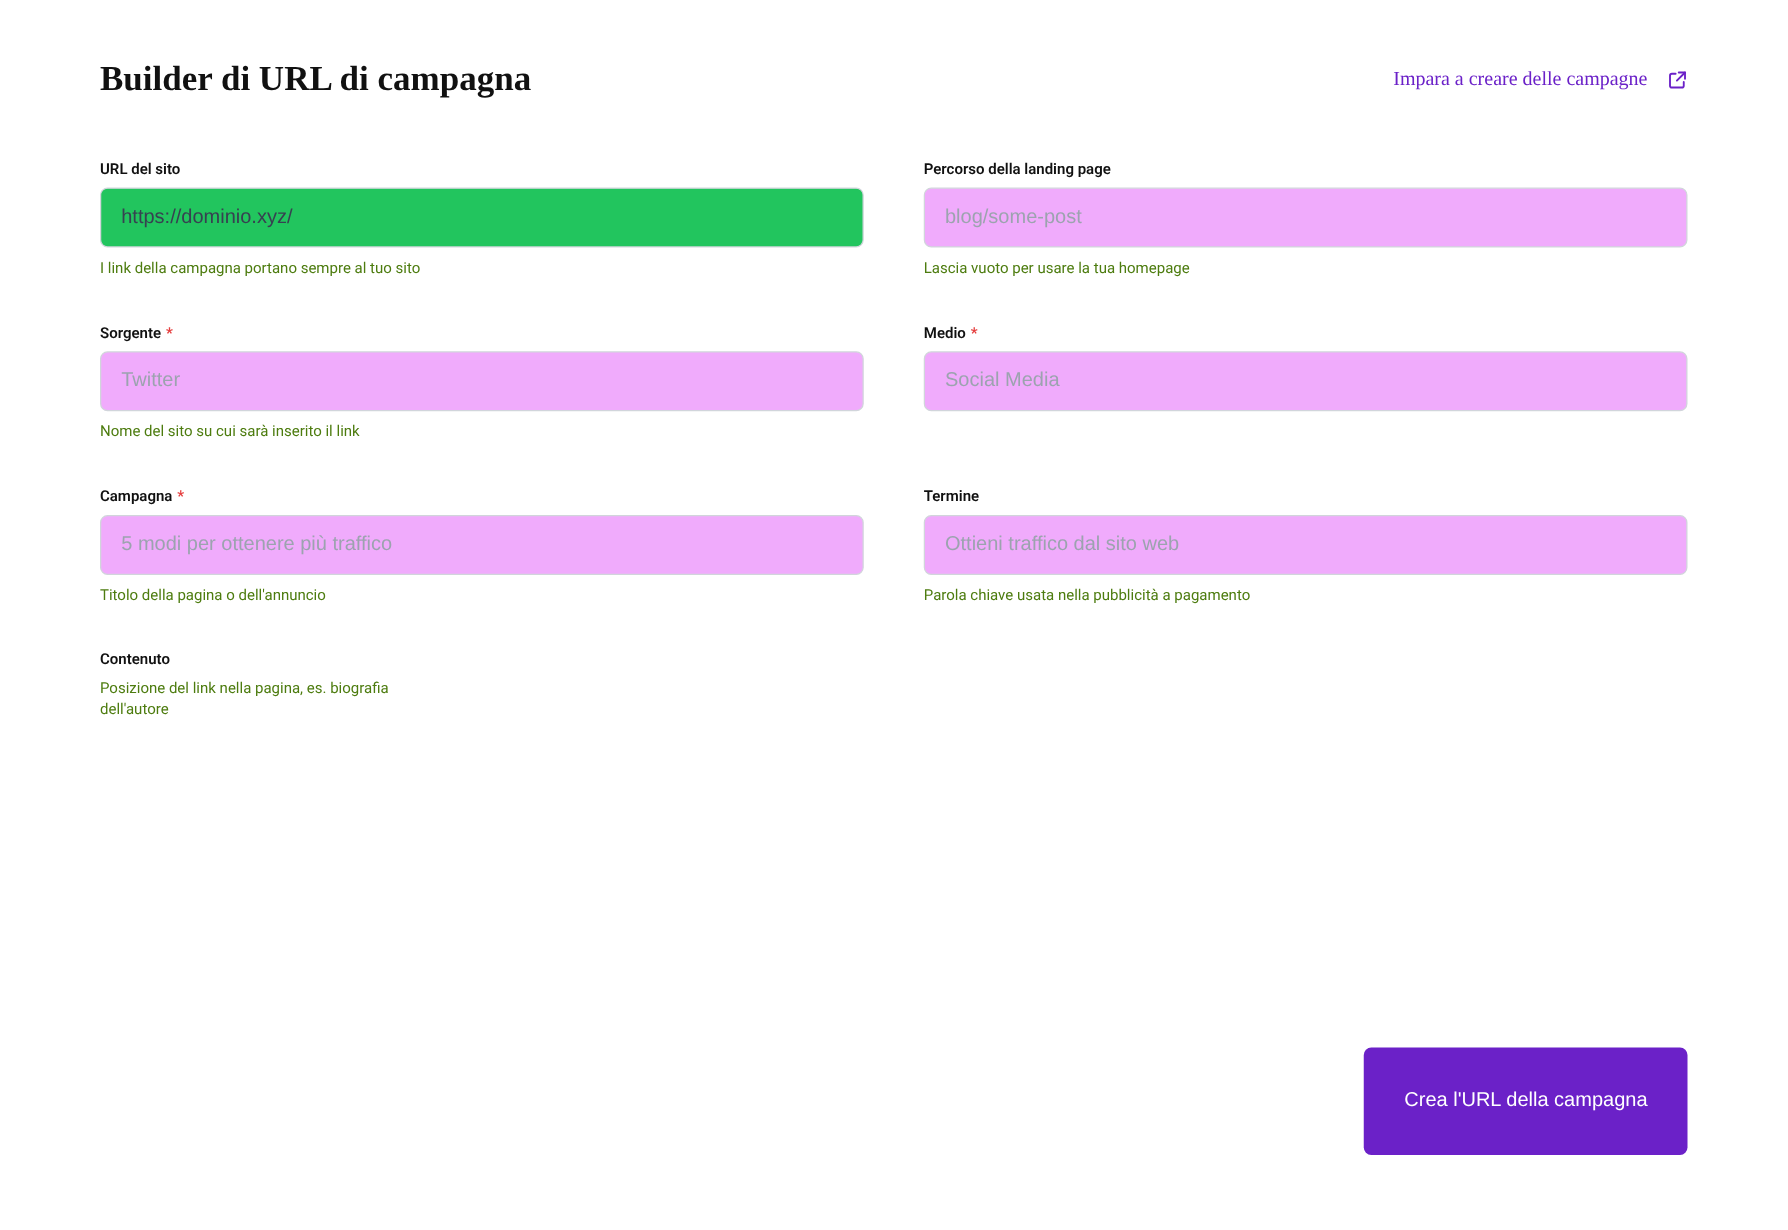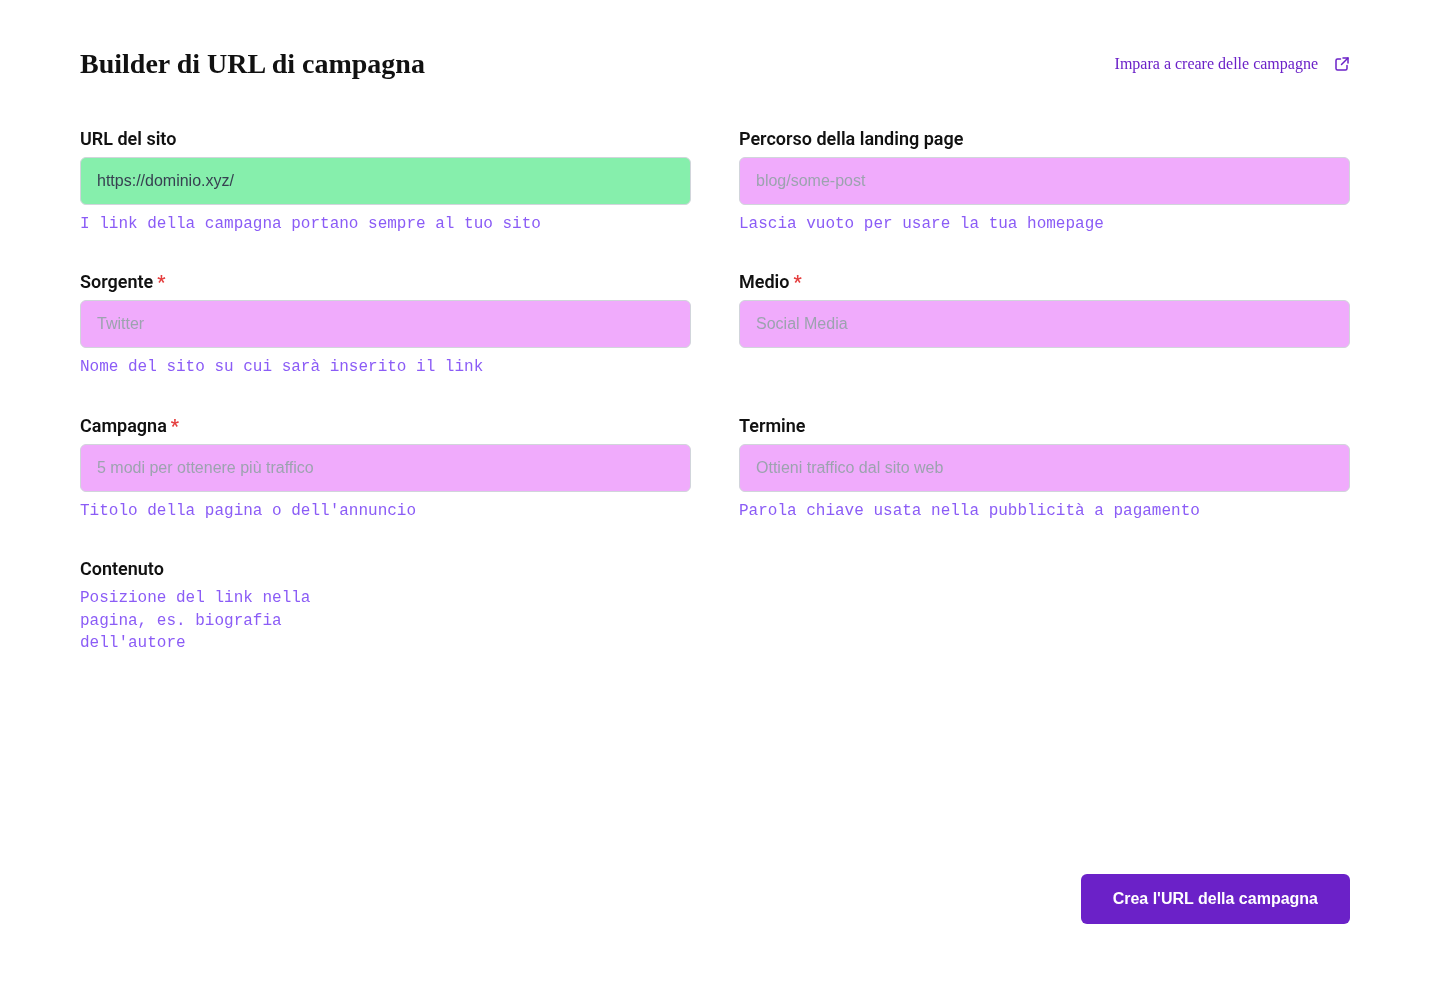--- a/index.html
+++ b/index.html
@@ -69,21 +69,21 @@
       margin-bottom: 36px;
     }
 
     .form-group {
       display: flex;
       flex-direction: column;
       gap: 8px;
     }
 
     .form-label {
-      font-size: 18px;
+      font-size: 12px;
       font-weight: 600;
       color: #111111;
       display: flex;
       align-items: center;
       gap: 4px;
     }
 
     .required-star {
       color: #e53e3e;
       font-weight: 700;
@@ -99,46 +99,45 @@
       background: #f0abfc;
       outline: none;
       transition: border-color 0.15s;
     }
 
     .form-input::placeholder {
       color: #9ca3af;
     }
 
     .form-input.has-value {
-      background-color: #86efac;
+      background-color: #22c55e;
       color: #374151;
     }
 
     .form-hint {
-      font-size: 16px;
-      color: #8b5cf6;
+      font-size: 12px;
+      color: #4d7c0f;
       line-height: 1.4;
-      font-family: Liberation Mono, monospace;
     }
 
     .form-footer {
       display: flex;
       justify-content: flex-end;
       margin-top: auto;
       padding-top: 40px;
     }
 
     .submit-button {
       background-color: #6b21c8;
       color: #ffffff;
       border: none;
       border-radius: 6px;
-      padding: 16px 32px;
-      font-size: 16px;
-      font-weight: 700;
+      padding: 34px 32px;
+      font-size: 16px;
+      font-weight: 400;
       cursor: pointer;
       transition: background-color 0.15s;
       white-space: nowrap;
     }
 
     .contenuto-row {
       margin-bottom: 0;
     }
 
     .contenuto-row .form-group {

